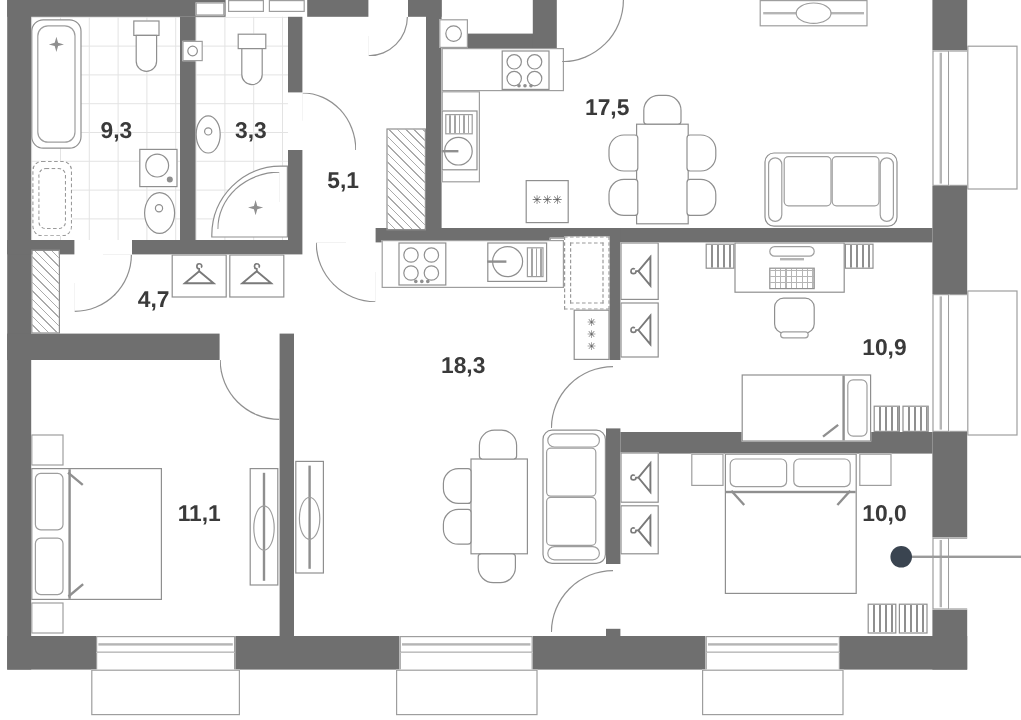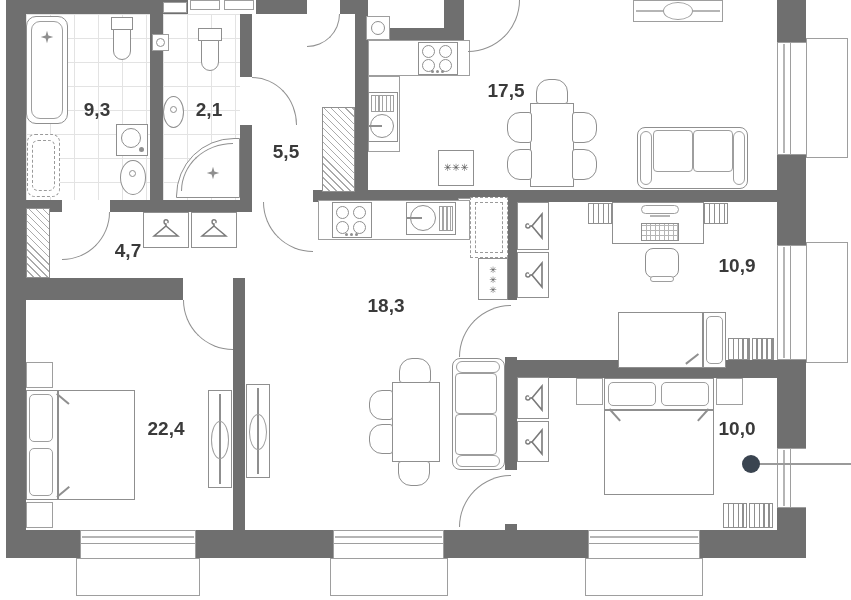--- a/index.html
+++ b/index.html
@@ -295,22 +295,22 @@
   <div class="a arc-br" style="left:62px;top:212px;width:48px;height:48px"></div>
   <div class="a arc-tr" style="left:252px;top:77px;width:45px;height:48px"></div>
   <div class="a arc-br" style="left:307px;top:14px;width:33px;height:33px"></div>
   <div class="a arc-bl" style="left:263px;top:202px;width:50px;height:50px"></div>
   <div class="a arc-bl" style="left:183px;top:300px;width:50px;height:50px"></div>
   <div class="a arc-tl" style="left:459px;top:305px;width:52px;height:52px"></div>
   <div class="a arc-tl" style="left:459px;top:475px;width:52px;height:52px"></div>
   <div class="a arc-br" style="left:468px;top:0;width:52px;height:52px"></div>
 
   <div class="lbl" style="left:97px;top:110px">9,3</div>
-  <div class="lbl" style="left:209px;top:110px">2,1</div>
-  <div class="lbl" style="left:286px;top:152px">5,5</div>
+  <div class="lbl" style="left:209px;top:110px">3,3</div>
+  <div class="lbl" style="left:286px;top:152px">5,1</div>
   <div class="lbl" style="left:128px;top:251px">4,7</div>
   <div class="lbl" style="left:506px;top:91px">17,5</div>
   <div class="lbl" style="left:386px;top:306px">18,3</div>
-  <div class="lbl" style="left:737px;top:266px">10,9</div>
-  <div class="lbl" style="left:166px;top:429px">22,4</div>
+  <div class="lbl" style="left:737px;top:291px">10,9</div>
+  <div class="lbl" style="left:166px;top:429px">11,1</div>
   <div class="lbl" style="left:737px;top:429px">10,0</div>
 
 </div>
 
 </body></html>

